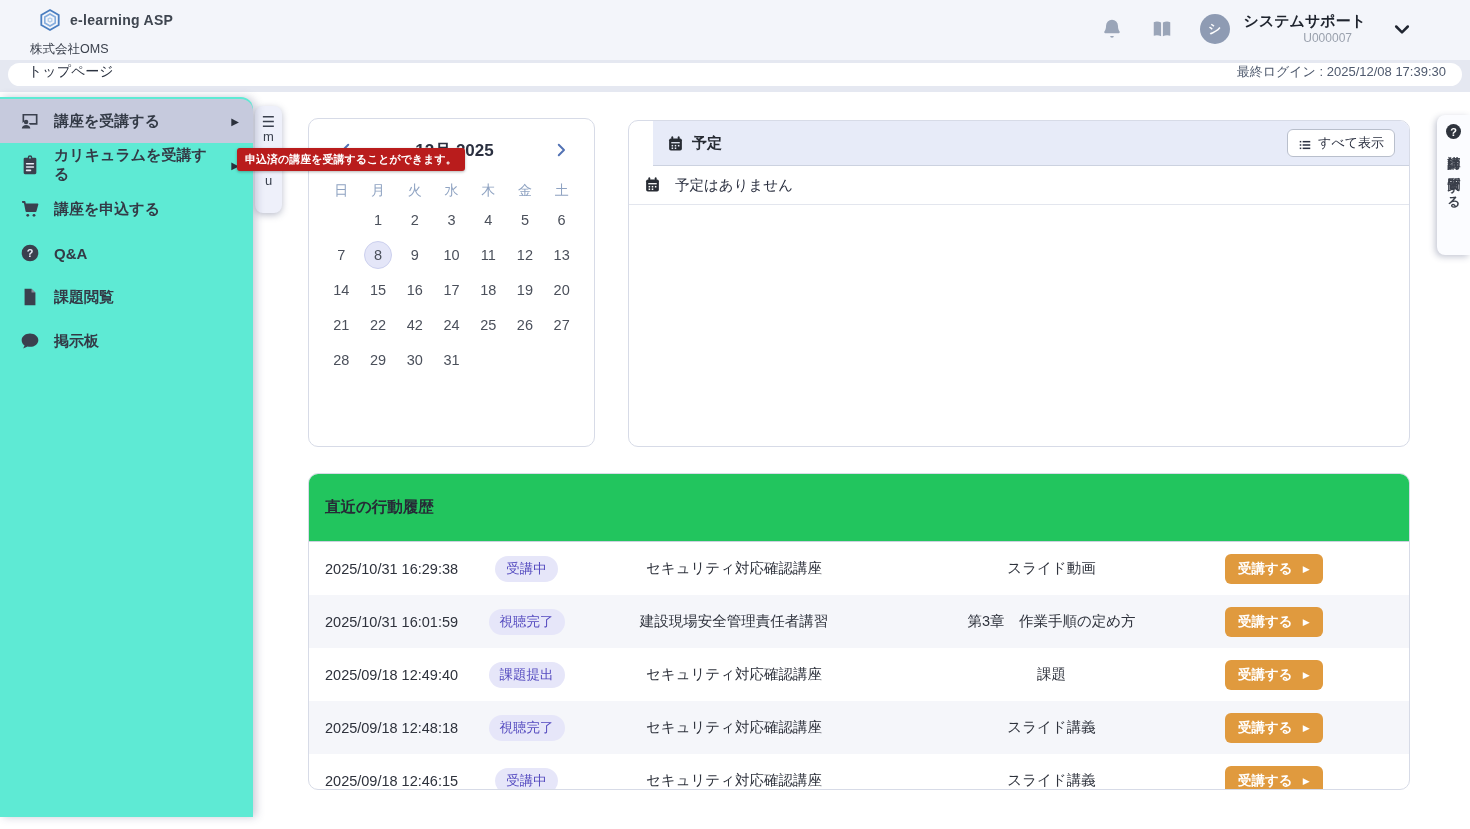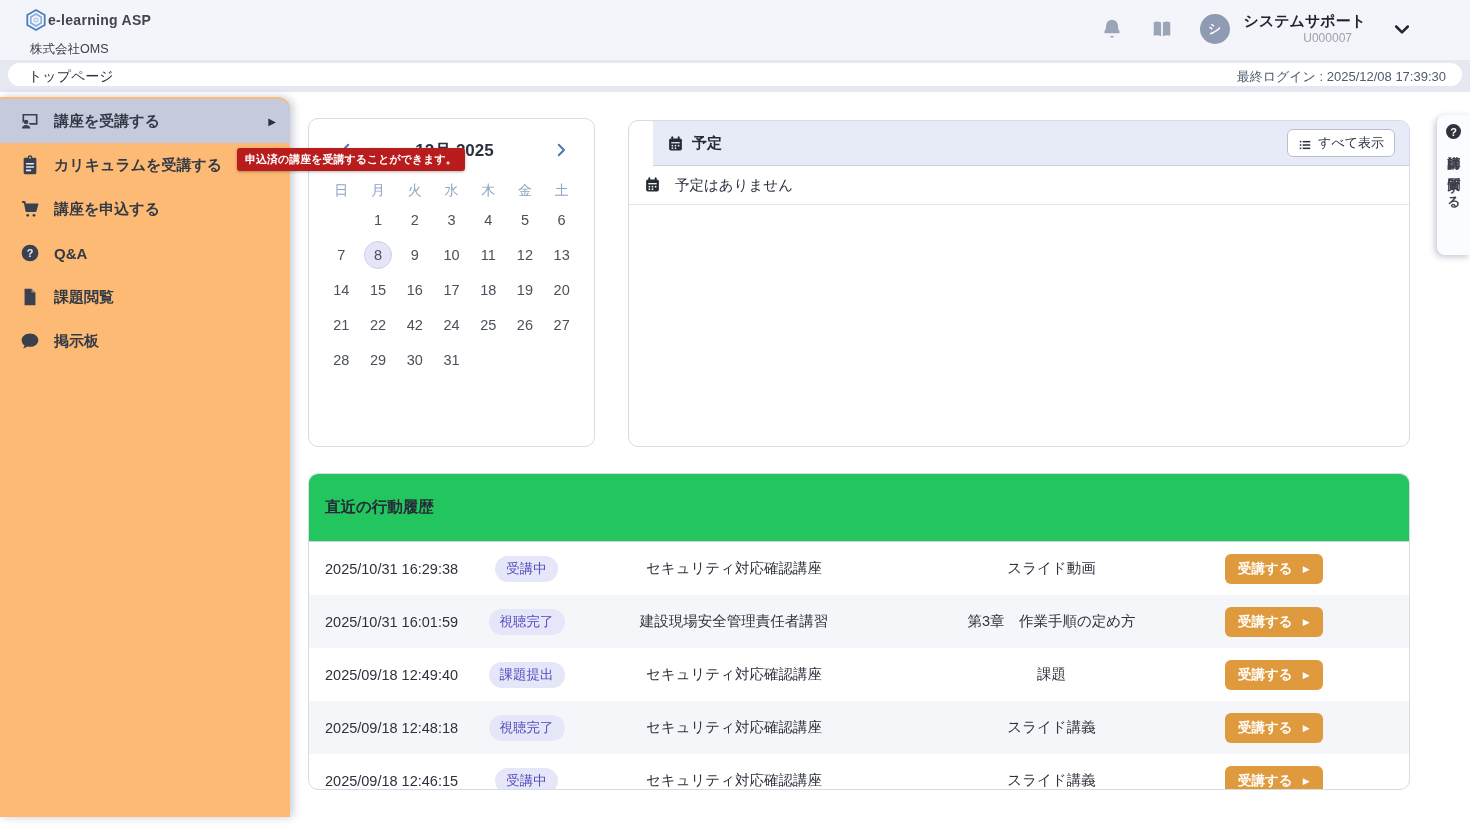--- a/index.html
+++ b/index.html
@@ -1,43 +1,43 @@
 <!DOCTYPE html>
 <html><head>
 <meta charset="utf-8">
 <style>
   * { margin:0; padding:0; box-sizing:border-box; }
   html,body { width:1470px; height:829px; overflow:hidden; }
   body { font-family:"Liberation Sans","DejaVu Sans",sans-serif; background:#ffffff; position:relative; color:#2d3340; }
 
   
   .topbar { position:absolute; left:0; top:0; width:1470px; height:62px; background:#f3f5fa; }
-  .brand-row { position:absolute; left:24px; top:8px; display:flex; align-items:center; gap:0; cursor:pointer; }
+  .brand-row { position:absolute; left:38px; top:8px; display:flex; align-items:center; gap:8px; cursor:pointer; }
   .brand-row svg { width:24px; height:24px; }
   .brand-text { font-size:14px; font-weight:bold; color:#3f4650; letter-spacing:.3px; }
   .company { position:absolute; left:30px; top:41px; font-size:12.5px; color:#3a404c; }
 
   .top-right { position:absolute; right:58px; top:12px; display:flex; align-items:center; gap:26px; }
   .icon-btn { width:24px; height:24px; color:#9aa5b8; cursor:pointer; display:flex; align-items:center; justify-content:center; }
   .icon-btn svg { width:22px; height:22px; fill:currentColor; }
   .avatar { width:30px; height:30px; border-radius:50%; background:#8e9bb3; color:#fff; font-size:13px; font-weight:bold; display:flex; align-items:center; justify-content:center; cursor:pointer; }
   .user-block { display:flex; flex-direction:column; align-items:flex-end; cursor:pointer; margin-left:-12px; }
   .user-name { font-size:15px; font-weight:bold; color:#1f242e; }
   .user-id { font-size:12px; color:#9aa1ad; margin-right:14px; }
   .chev-down { width:20px; height:20px; color:#1f2530; cursor:pointer; }
   .chev-down svg { width:20px; height:20px; }
 
   
   .crumb-band { position:absolute; left:0; top:60px; width:1470px; height:32px; background:#e5e8f1; }
-  .crumb-pill { position:absolute; left:8px; right:8px; top:3px; height:23px; background:#ffffff; border-radius:12px; display:flex; align-items:flex-end; justify-content:space-between; padding:0 16px 0 20px; }
+  .crumb-pill { position:absolute; left:8px; right:8px; top:3px; height:23px; background:#ffffff; border-radius:12px; display:flex; align-items:flex-start; justify-content:space-between; padding:0 16px 0 20px; }
   .crumb-current { font-size:14px; color:#2b3240; cursor:pointer; }
   .last-login { font-size:13px; color:#4f5a6e; }
 
   
-  .sidebar { position:absolute; left:0; top:97px; bottom:12px; width:290px; background:#fdba74; border-top-right-radius:12px; box-shadow:3px 0 8px rgba(60,70,110,.28); z-index:30; padding-top:2px; }
+  .sidebar { position:absolute; left:0; top:97px; bottom:12px; width:253px; background:#5eead4; border-top-right-radius:12px; box-shadow:3px 0 8px rgba(60,70,110,.28); z-index:30; padding-top:2px; }
   .side-item { height:44px; display:flex; align-items:center; padding:0 14px 0 20px; gap:14px; cursor:pointer; font-size:15px; font-weight:600; color:#333a46; }
   .side-item.active { background:#c6cadd; border-top-right-radius:12px; }
   .side-icon { width:20px; height:20px; color:#3a404e; flex:0 0 20px; display:flex; }
   .side-icon svg { width:20px; height:20px; fill:currentColor; }
   .side-label { flex:1; }
   .side-arrow { font-size:10px; color:#2b313c; }
 
   
   .menu-tab { position:absolute; left:255px; top:106px; width:27px; height:107px; background:#eef0fa; border-radius:8px; box-shadow:0 2px 7px rgba(60,70,110,.35); z-index:10; display:flex; flex-direction:column; align-items:center; padding-top:8px; cursor:pointer; }
   .menu-tab .bars { font-size:15px; color:#3a404e; line-height:16px; }

